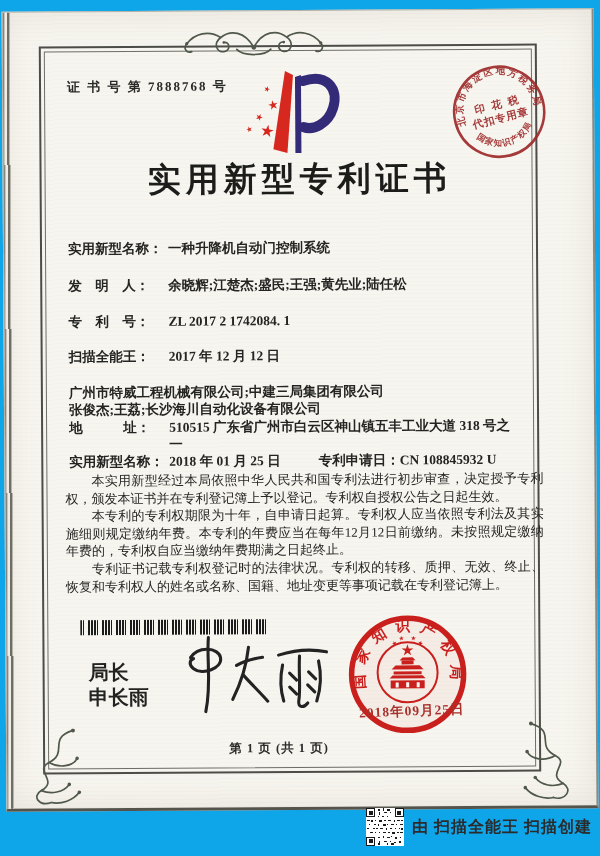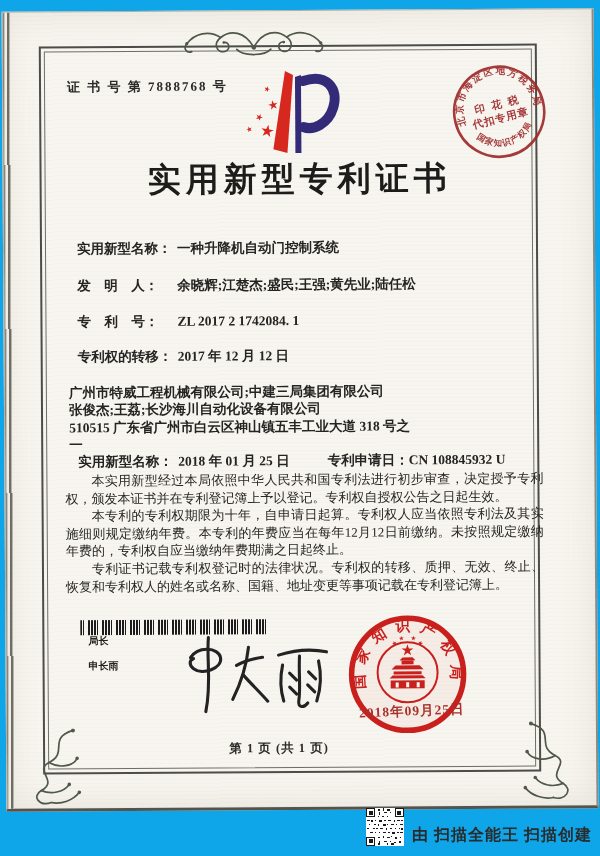--- a/index.html
+++ b/index.html
@@ -30,48 +30,48 @@
     letter-spacing:2px; color:#2a2a28; }
 
   .logo{ position:absolute; left:234px; top:52px; }
   .tax-stamp{ position:absolute; left:444px; top:50px; transform:rotate(-14deg); opacity:.92; }
 
   .title{ position:absolute; left:36px; top:146px; width:520px; text-align:center;
     font-size:33px; font-weight:bold; letter-spacing:5px; color:#1c1c1a; }
 
   .field-row{ position:absolute; left:64px; width:470px; display:flex;
     font-size:13.5px; font-weight:bold; color:#242422; line-height:17px; }
-  .flabel{ flex:0 0 100px; white-space:nowrap;margin-left:9px; }
+  .flabel{ flex:0 0 100px; white-space:nowrap; }
   .fvalue{ flex:1; }
   .grant-right{ margin-left:38px; display:flex; }
 
   .body-text{ position:absolute; left:60px; top:460px; width:478px;
     font-size:13px; line-height:17.6px; color:#262624; text-align:justify; }
   .body-text p{ text-indent:2em; font-weight:500; }
 
   .barcode{ position:absolute; left:74px; top:608px; width:186px; height:15px;
     background:repeating-linear-gradient(90deg,#1c1c1c 0 1.5px,transparent 1.5px 3px,#1c1c1c 3px 4px,transparent 4px 7.5px,#1c1c1c 7.5px 10px,transparent 10px 11px,#1c1c1c 11px 12.5px,transparent 12.5px 14px); }
 
-  .signer{ position:absolute; left:82px; top:616px; font-size:10px; font-weight:bold;
+  .signer{ position:absolute; left:82px; top:648px; font-size:20px; font-weight:bold;
     color:#232321; line-height:25px; }
   .signature{ position:absolute; left:164px; top:620px; }
 
   .seal{ position:absolute; left:338px; top:601px; }
   .seal-date{ position:absolute; left:335px; top:692px; width:140px; text-align:center;
     color:#a8312c; font-size:13.5px; font-weight:bold; letter-spacing:1px; transform:rotate(-2deg); }
 
   .page-indicator{ position:absolute; left:92px; top:729px; width:360px; text-align:center;
     font-size:12.5px; font-weight:bold; color:#2c2c2a; letter-spacing:1px; }
 
   .flourish-top{ position:absolute; left:172px; top:12px; }
   .flourish-bl{ position:absolute; left:22px; top:716px; }
   .flourish-br{ position:absolute; left:508px; top:710px; transform:scaleX(-1); }
 
   .scan-footer{ position:absolute; left:366px; top:808px; width:230px; display:flex;
-    align-items:flex-end; gap:8px; }
+    align-items:center; gap:8px; }
   .scan-footer-text{ font-size:16px; color:#2b2b2b; font-weight:bold; letter-spacing:1px;
     font-family:"Liberation Serif","DejaVu Serif",serif; white-space:nowrap; }
 </style>
 </head>
 <body>
 
 <div class="canvas">
 
   <svg width="0" height="0" style="position:absolute">
     <defs>
@@ -142,30 +142,31 @@
     </div>
     <div class="field-row" style="top:265px">
       <span class="flabel">发　明　人：</span>
       <span class="fvalue">余晓辉;江楚杰;盛民;王强;黄先业;陆任松</span>
     </div>
     <div class="field-row" style="top:301px">
       <span class="flabel">专　利　号：</span>
       <span class="fvalue">ZL 2017 2 1742084. 1</span>
     </div>
     <div class="field-row" style="top:336px">
-      <span class="flabel">专利权的转移：</span>
+      <span class="flabel">扫描全能王：</span>
       <span class="fvalue">2017 年 12 月 12 日</span>
     </div>
     <div class="field-row" style="top:372px">
       <span class="fvalue">
         <span>广州市特威工程机械有限公司;中建三局集团有限公司</span><br>
         <span>张俊杰;王荔;长沙海川自动化设备有限公司</span>
       </span>
     </div>
     <div class="field-row" style="top:407px">
+      <span class="flabel">地　　　址：</span>
       <span class="fvalue">
         <span>510515 广东省广州市白云区神山镇五丰工业大道 318 号之</span><br>
         <span>一</span>
       </span>
     </div>
     <div class="field-row" style="top:441px">
       <span class="flabel">实用新型名称：</span>
       <span>2018 年 01 月 25 日</span>
       <span class="grant-right">
         <span>专利申请日：</span>

